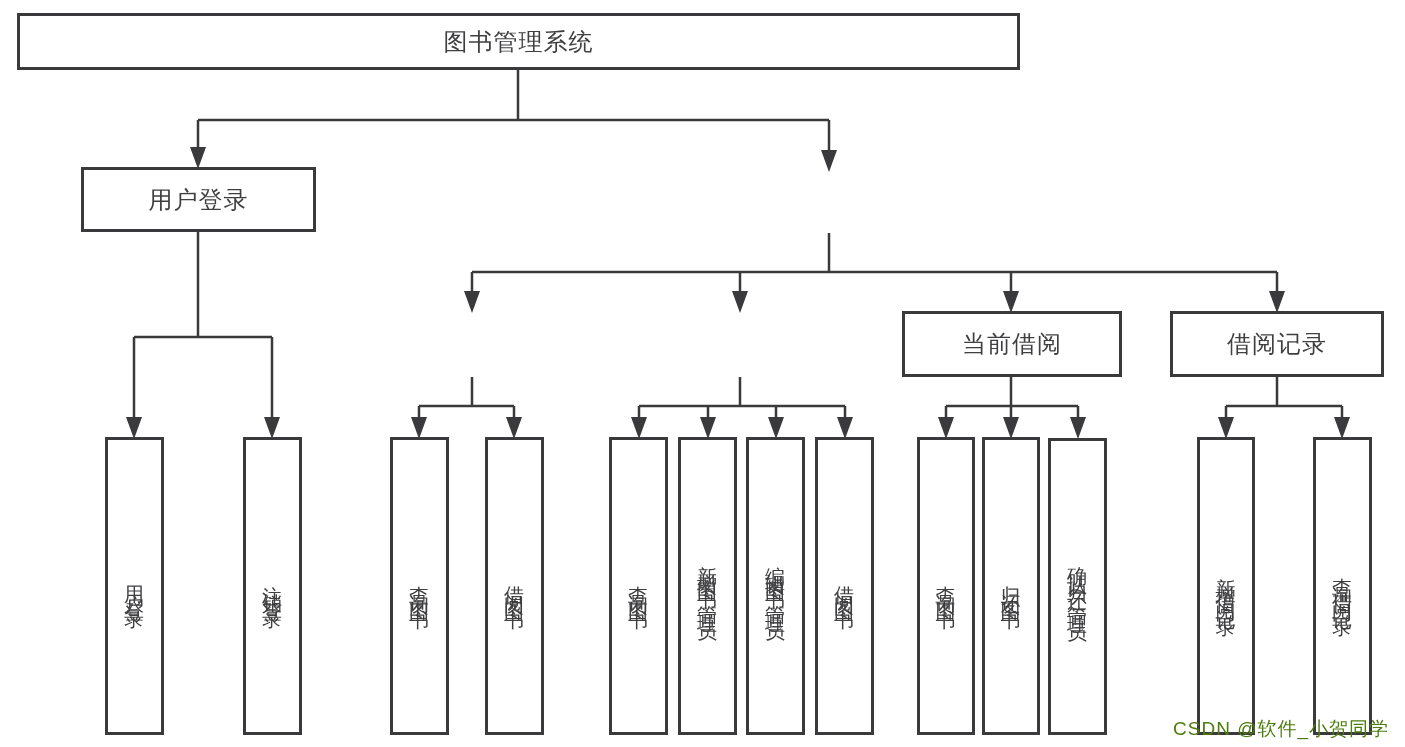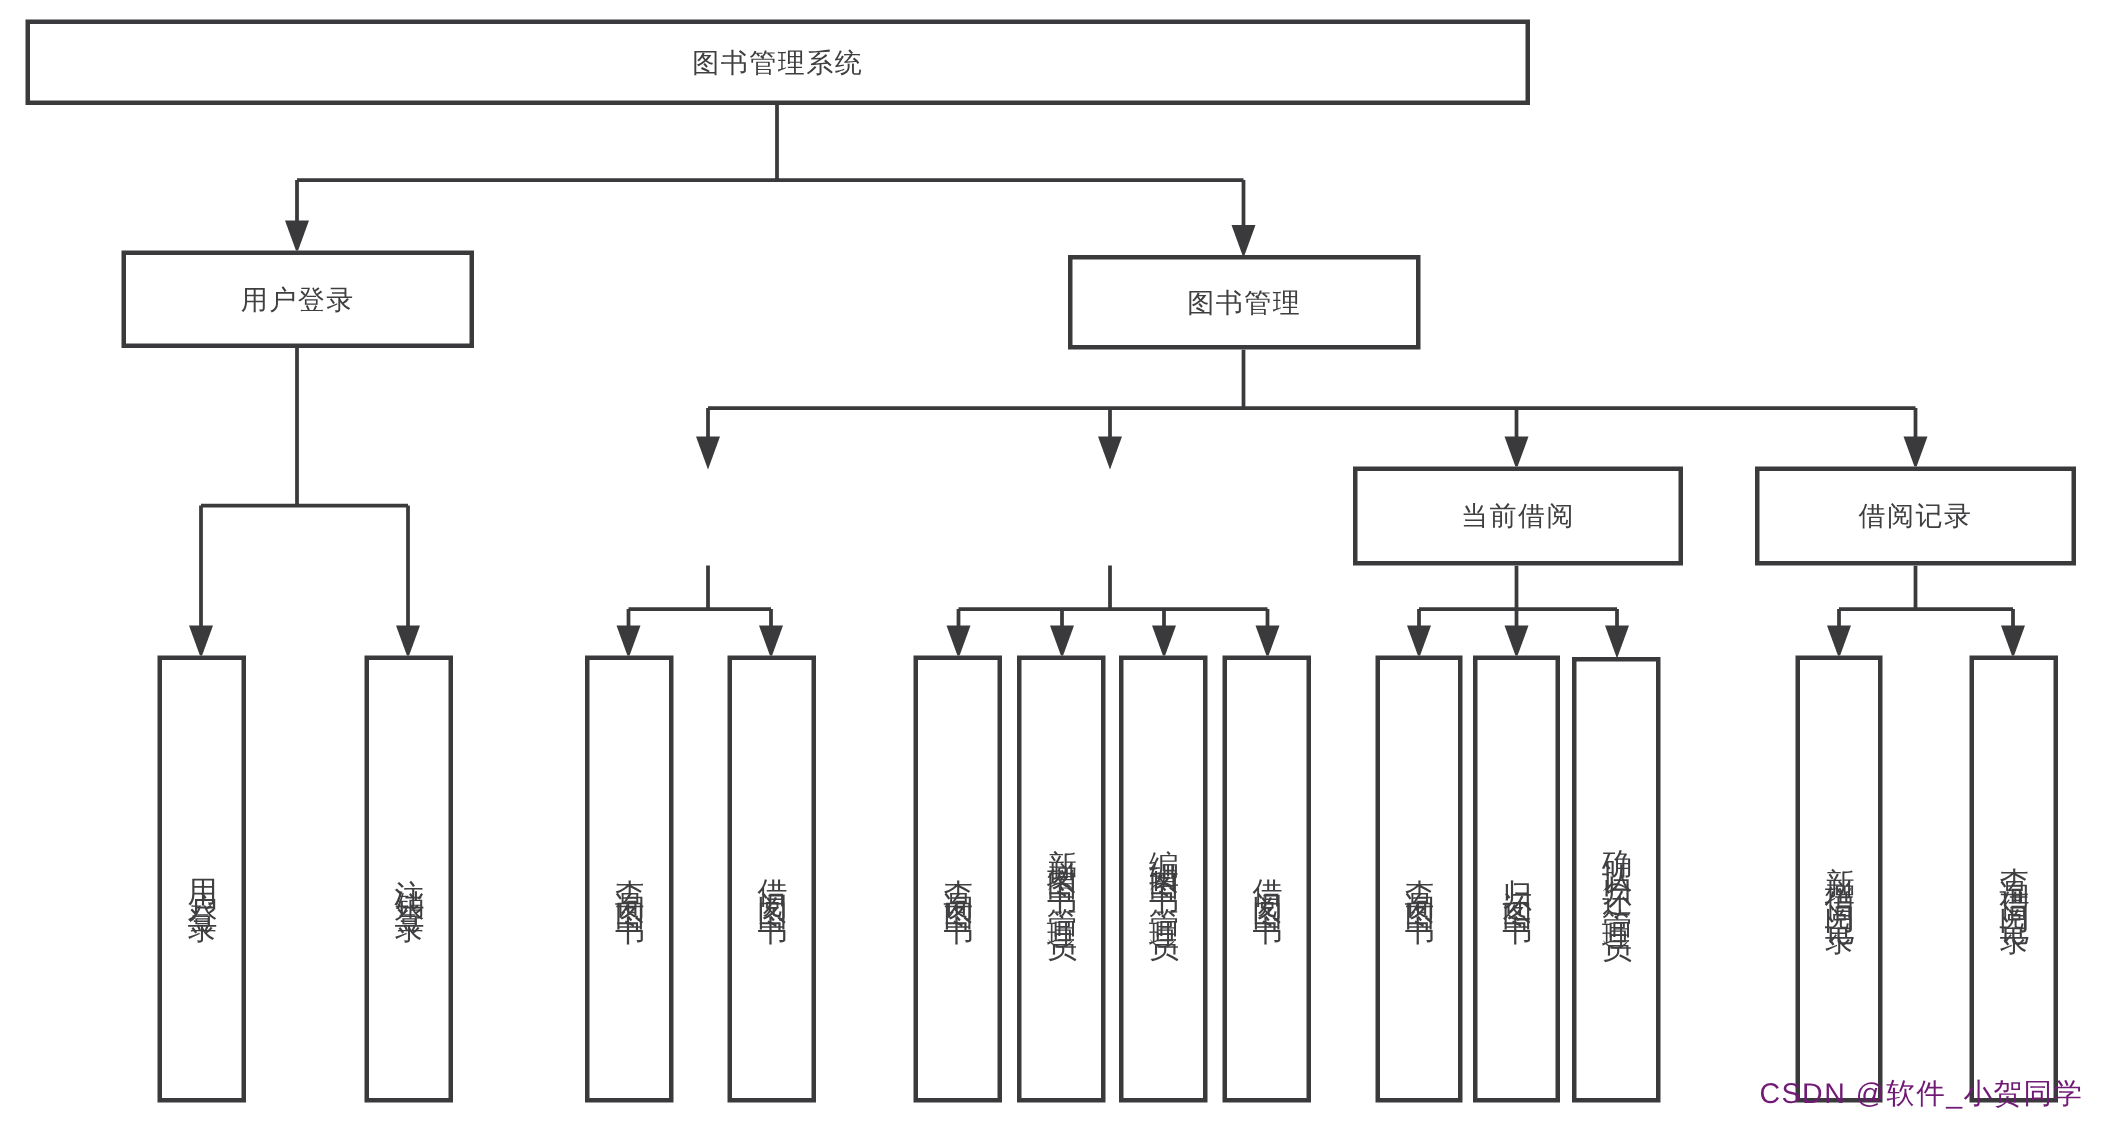--- a/index.html
+++ b/index.html
@@ -8,28 +8,28 @@
     font-family:"Liberation Sans","DejaVu Sans",sans-serif; overflow:hidden;
     color:#3e3e40;
   }
   .connectors { position:absolute; left:0; top:0; width:1405px; height:747px; }
   .box {
     position:absolute; box-sizing:border-box;
     border:3px solid #3a3a3c; background:#ffffff;
     display:flex; align-items:center; justify-content:center;
     color:#3f3f41; text-align:center; z-index:2;
   }
-  .h-label { font-size:18px; letter-spacing:1px; white-space:nowrap; }
+  .h-label { font-size:24px; letter-spacing:1px; white-space:nowrap; }
   .v-label {
     writing-mode:vertical-rl; text-orientation:mixed;
     font-size:20px; letter-spacing:8px; line-height:1;
   }
   .watermark {
     position:absolute; right:16px; bottom:5px; z-index:5;
-    font-size:19px; color:#701a75; letter-spacing:1px; white-space:nowrap;
+    font-size:19px; color:#4d7c0f; letter-spacing:1px; white-space:nowrap;
   }
 </style>
 </head>
 <body>
 
 <div class="stage">
 
   <svg class="connectors" viewBox="0 0 1405 747" xmlns="http://www.w3.org/2000/svg">
     <g stroke="#3a3a3c" stroke-width="2.5" fill="none">
 
@@ -69,23 +69,20 @@
       <polygon points="1334,417 1350,417 1342,439"></polygon>
     </g>
   </svg>
 
   <div class="box" style="left:17px; top:13px; width:1003px; height:57px;">
     <span class="h-label">图书管理系统</span>
   </div>
 
   <div class="box" style="left:81px; top:167px; width:235px; height:65px;">
     <span class="h-label">用户登录</span>
-  </div>
-  <div class="box" style="left:712px; top:170px; width:235px; height:63px;">
-    <span class="h-label">图书管理</span>
   </div>
 
   <div class="box" style="left:902px; top:311px; width:220px; height:66px;text-align:right;">
     <span class="h-label">当前借阅</span>
   </div>
   <div class="box" style="left:1170px; top:311px; width:214px; height:66px;">
     <span class="h-label">借阅记录</span>
   </div>
 
   <div class="box" style="left:105px; top:437px; width:59px; height:298px;">

